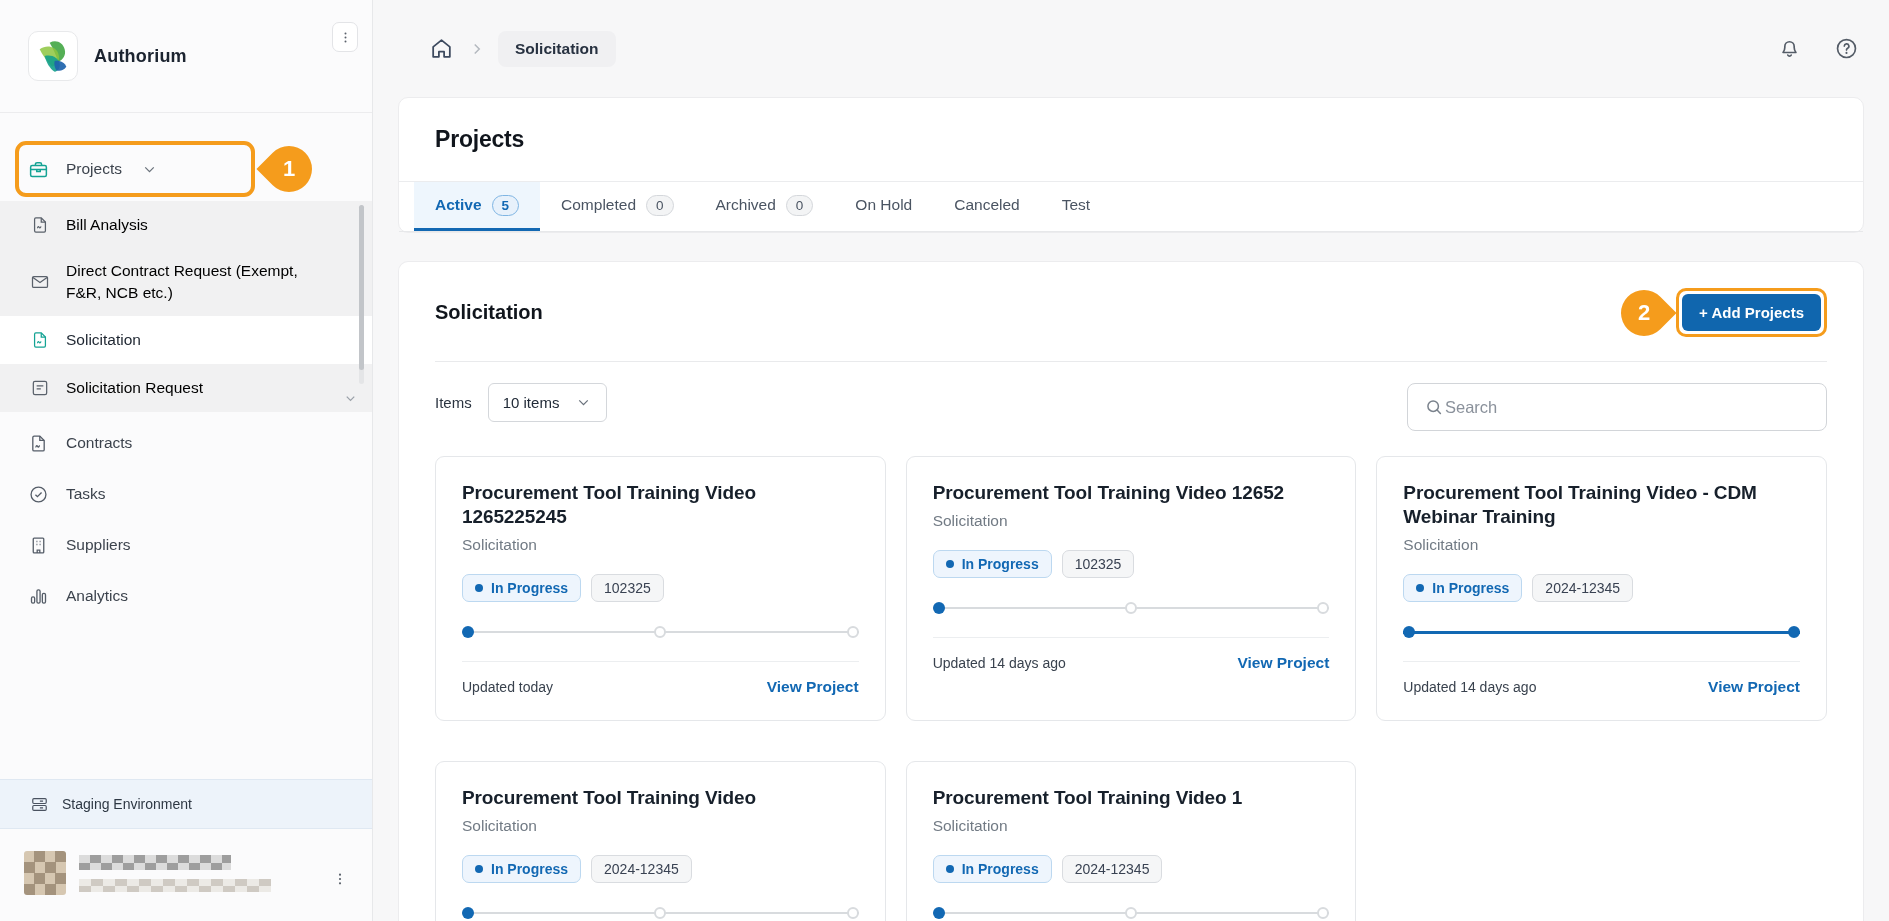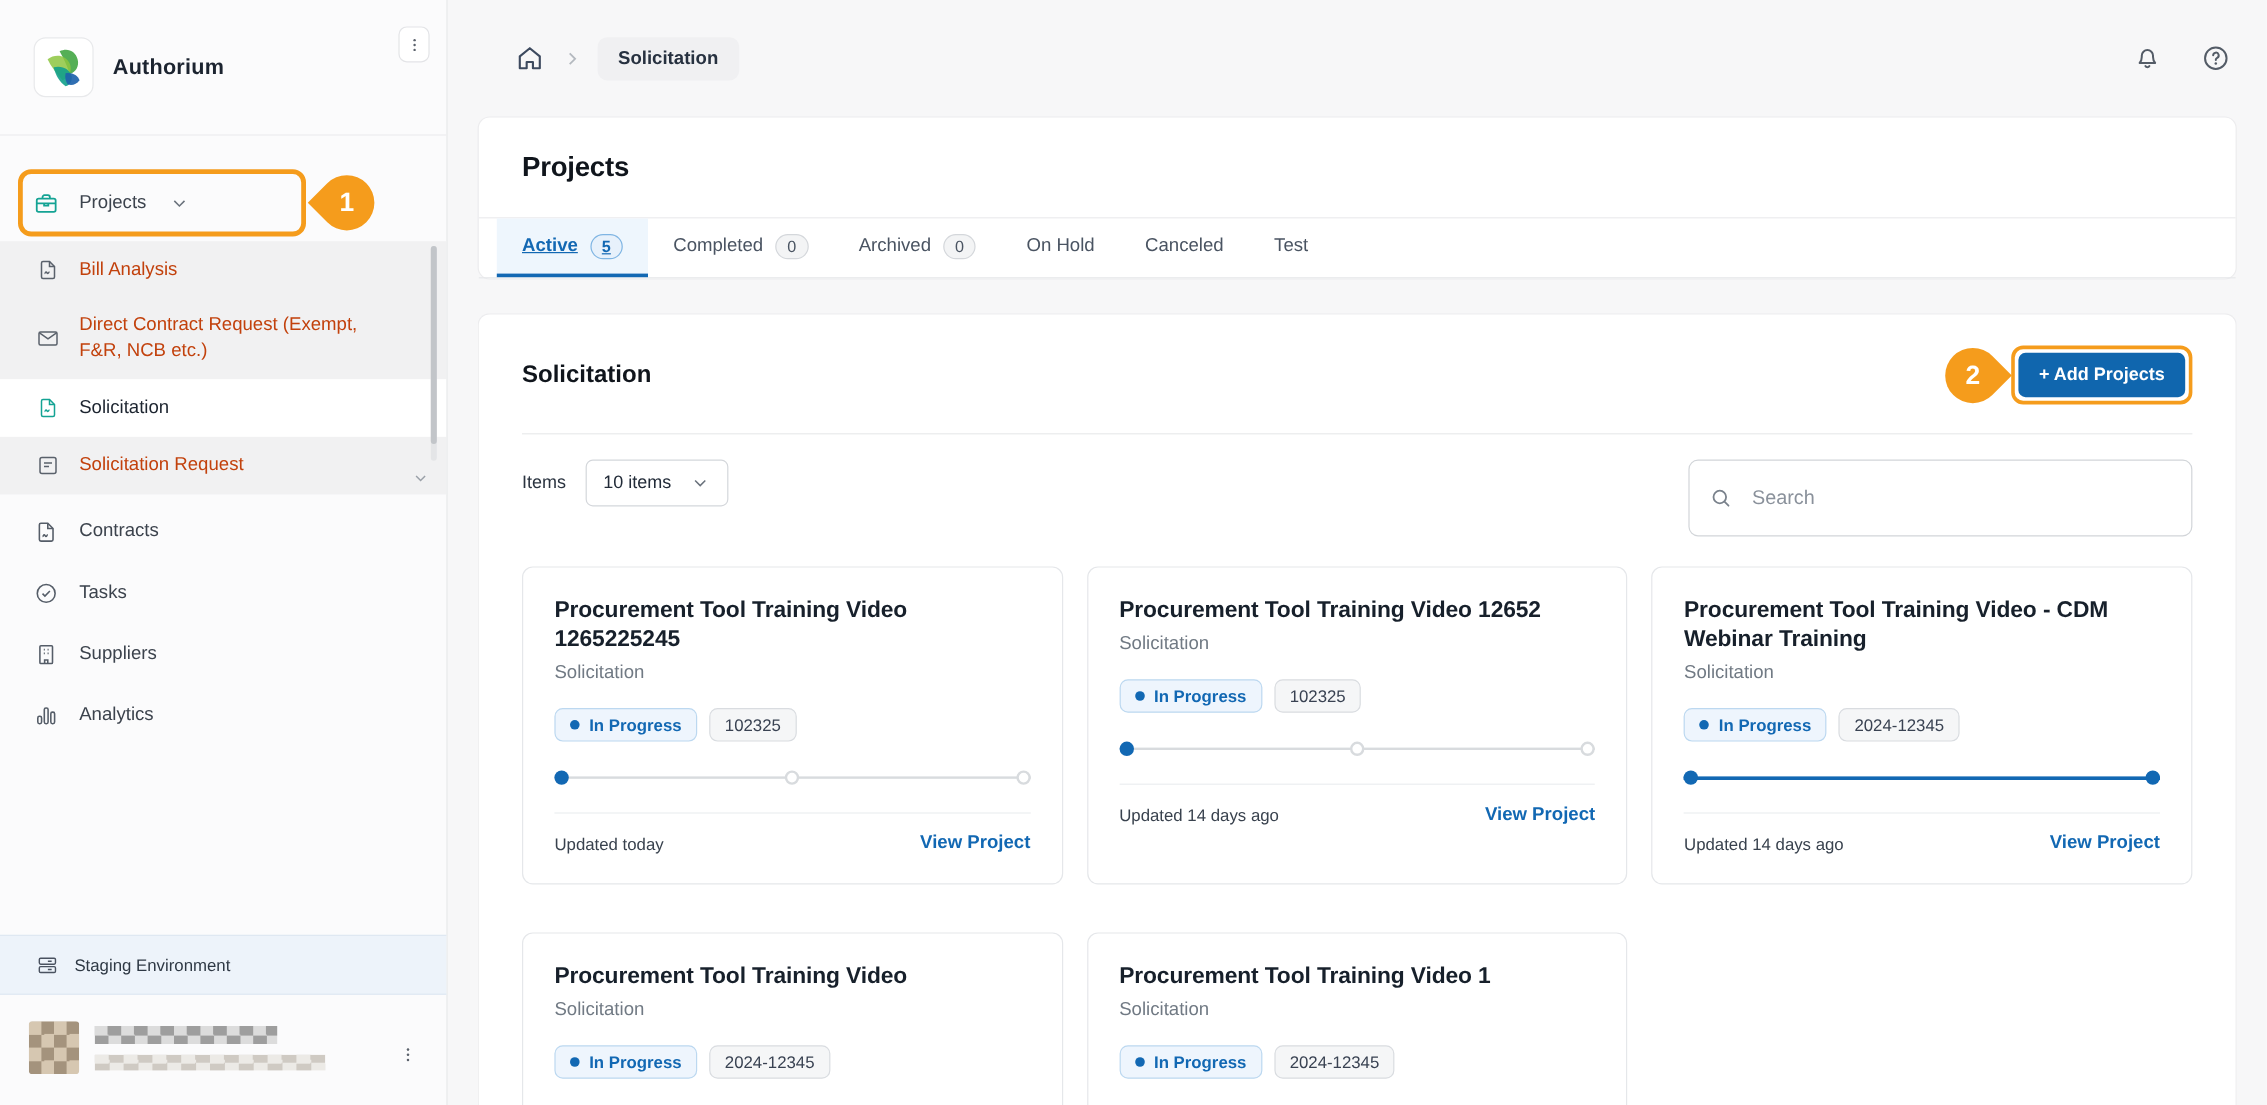--- a/index.html
+++ b/index.html
@@ -24,21 +24,21 @@
   .ring-1 { position:absolute; left:15px; top:0; width:240px; height:56px; border:4px solid #f59c1c; border-radius:11px; pointer-events:none; }
   .balloon { width:46px; height:46px; background:#f59c1c; color:#fff; font-weight:700; font-size:22px; display:flex; align-items:center; justify-content:center; }
   .balloon.left { border-radius:0 50% 50% 50%; transform:rotate(-45deg); }
   .balloon.left span { transform:rotate(45deg); }
   .balloon.right { border-radius:50% 0 50% 50%; transform:rotate(45deg); }
   .balloon.right span { transform:rotate(-45deg); }
   .balloon-1 { position:absolute; left:266px; top:5px; }
   .chev-sm { width:17px; height:17px; color:#6a727c; margin-left:2px; }
 
   .submenu { position:relative; background:#f1f1f2; margin-top:4px; }
-  .sub-item { display:flex; align-items:center; gap:16px; padding:14px 28px 14px 30px; font-size:15.5px; color:#c2410c; cursor:pointer; }
+  .sub-item { display:flex; align-items:center; gap:16px; padding:14px 28px 14px 30px; font-size:15.5px; color:#000000; cursor:pointer; }
   .sub-item .ic { width:20px; height:20px; color:#5a616b; flex:none; }
   .sub-item.two-line { padding-top:11px; padding-bottom:11px; }
   .sub-item.two-line .lbl { line-height:1.45; max-width:232px; }
   .sub-item.active { background:#fff; color:#1d2530; }
   .sub-item.active .ic { color:#14a394; }
   .sb-scroll-track { position:absolute; right:8px; top:4px; bottom:28px; width:5px; background:#e4e5e7; border-radius:3px; }
   .sb-scroll-thumb { position:absolute; right:8px; top:4px; width:5px; height:165px; background:#c2c5c9; border-radius:3px; }
   .submenu-chev { position:absolute; right:14px; bottom:6px; width:15px; height:15px; color:#9aa0a8; }
 
   .staging { height:50px; background:#edf3fa; border-top:1px solid #dfe8f2; border-bottom:1px solid #dfe8f2; display:flex; align-items:center; gap:13px; padding:0 30px; font-size:14px; color:#2e3844; cursor:pointer; }
@@ -59,39 +59,39 @@
   .bc-chev { width:18px; height:18px; color:#b4b9bf; margin:0 12px 0 14px; }
   .bc-pill { background:#f0f0f2; border-radius:8px; padding:9px 17px; font-size:15.5px; font-weight:600; color:#273140; }
   .topbar-spacer { flex:1; }
   .top-ic { width:25px; height:25px; color:#545c67; cursor:pointer; }
   .top-ic + .top-ic { margin-left:32px; }
 
   .panel { background:#fff; border:1px solid #ececee; border-radius:10px; margin:0 25px; }
   .panel-title { padding:28px 36px; font-size:23px; font-weight:800; color:#10151c; letter-spacing:-.2px; }
   .tabs { display:flex; border-top:1px solid #ebecee; border-bottom:1px solid #e7e8ea; padding:0 15px; height:51px; }
   .tab { display:flex; align-items:center; gap:10px; padding:0 21px; font-size:15.5px; color:#4a5462; border-bottom:3px solid transparent; cursor:pointer; }
-  .tab.active { color:#1268b3; font-weight:700; background:#eef6fd; border-bottom-color:#1268b3;text-decoration:underline; }
+  .tab.active { color:#1268b3; font-weight:700; background:#eef6fd; border-bottom-color:#1268b3; }
   .tab-badge { font-size:13.5px; padding:2px 9px; border-radius:999px; border:1px solid #d4d7db; background:#f3f4f5; color:#4a5462; }
   .tab.active .tab-badge { border-color:#7fb5e3; background:#e7f1fb; color:#1268b3; }
 
   .panel-section { margin-top:28px; border-radius:10px 10px 0 0; border-bottom:none; flex:1; }
   .section-header { display:flex; align-items:center; justify-content:space-between; padding:26px 36px 24px 36px; }
   .section-title { font-size:20px; font-weight:700; color:#10151c; }
   .add-wrap { position:relative; display:flex; align-items:center; }
   .ring-2 { border:3px solid #f59c1c; border-radius:10px; padding:3px; }
   .add-btn { background:#1066ae; color:#fff; border:none; border-radius:6px; padding:10px 17px; font-size:15px; font-weight:700; font-family:inherit; cursor:pointer; }
   .balloon-2 { position:absolute; right:calc(100% + 9px); top:50%; margin-top:-23px; }
 
   .section-divider { border-top:1px solid #e9eaec; margin:0 36px; }
   .controls { display:flex; align-items:flex-start; justify-content:space-between; padding:21px 36px; }
   .items-group { display:flex; align-items:center; gap:16px; }
   .items-label { font-size:15px; color:#2b3440; }
   .items-select { display:flex; align-items:center; gap:14px; border:1px solid #d4d7db; border-radius:6px; background:#fff; padding:10px 14px; font-size:15px; color:#222b38; cursor:pointer; }
   .items-select .chev-sm { color:#6a727c; }
-  .search-box { display:flex; align-items:center; gap:16px; width:420px; height:64px; border:1px solid #d2d5d9; border-radius:8px; background:#fff; padding:0 16px; }
+  .search-box { display:flex; align-items:center; gap:1px; width:420px; height:48px; border:1px solid #d2d5d9; border-radius:8px; background:#fff; padding:0 16px; }
   .search-box .ic { width:20px; height:20px; color:#7a828c; flex:none; }
   .search-box input { border:none; outline:none; flex:1; font-size:16.5px; font-family:inherit; color:#273140; background:transparent; }
   .search-box input::placeholder { color:#8a919b; }
 
   .cards { display:grid; grid-template-columns:repeat(3,1fr); column-gap:20px; row-gap:40px; padding:4px 36px 60px 36px; }
   .card { border:1px solid #e5e7ea; border-radius:9px; background:#fff; padding:24px 26px; }
   .card-title { font-size:19px; font-weight:700; color:#17202b; line-height:1.27; letter-spacing:-.1px; }
   .card-type { margin-top:7px; font-size:15.5px; color:#717a84; }
   .badges { margin-top:20px; display:flex; gap:10px; }
   .badge { display:inline-flex; align-items:center; gap:8px; font-size:14px; padding:5px 12px; border-radius:7px; }

